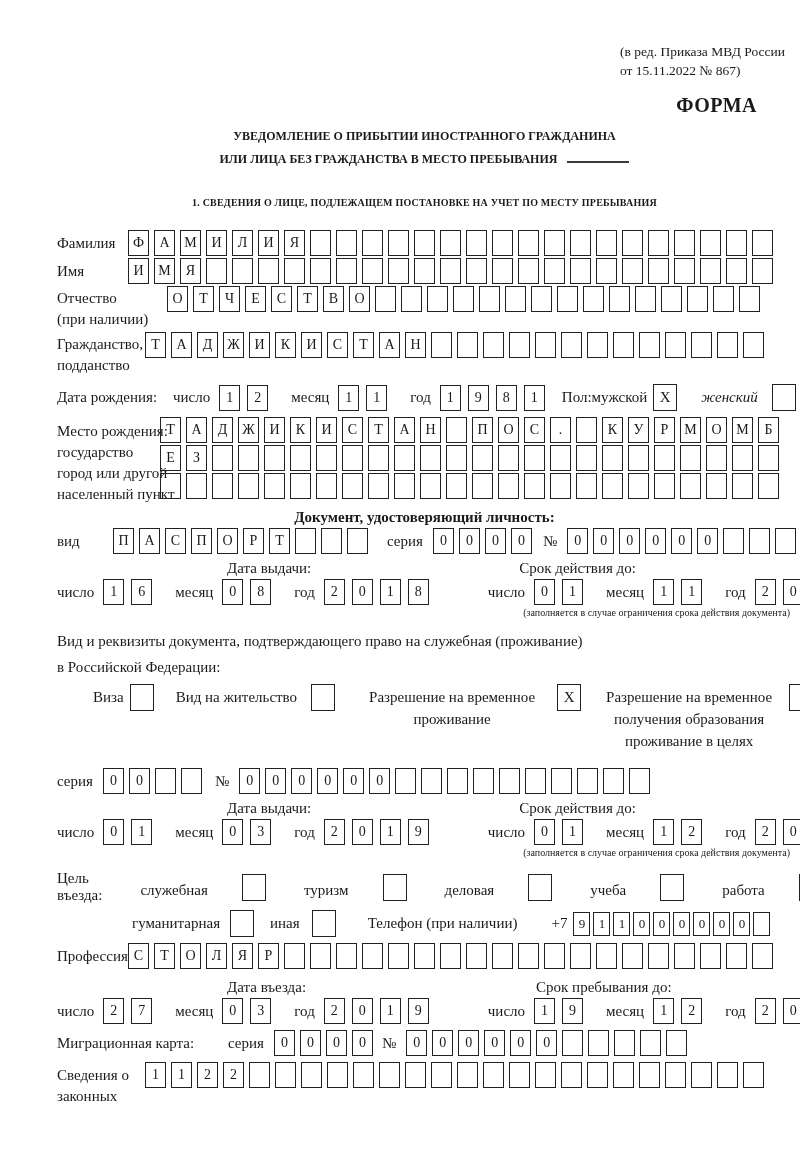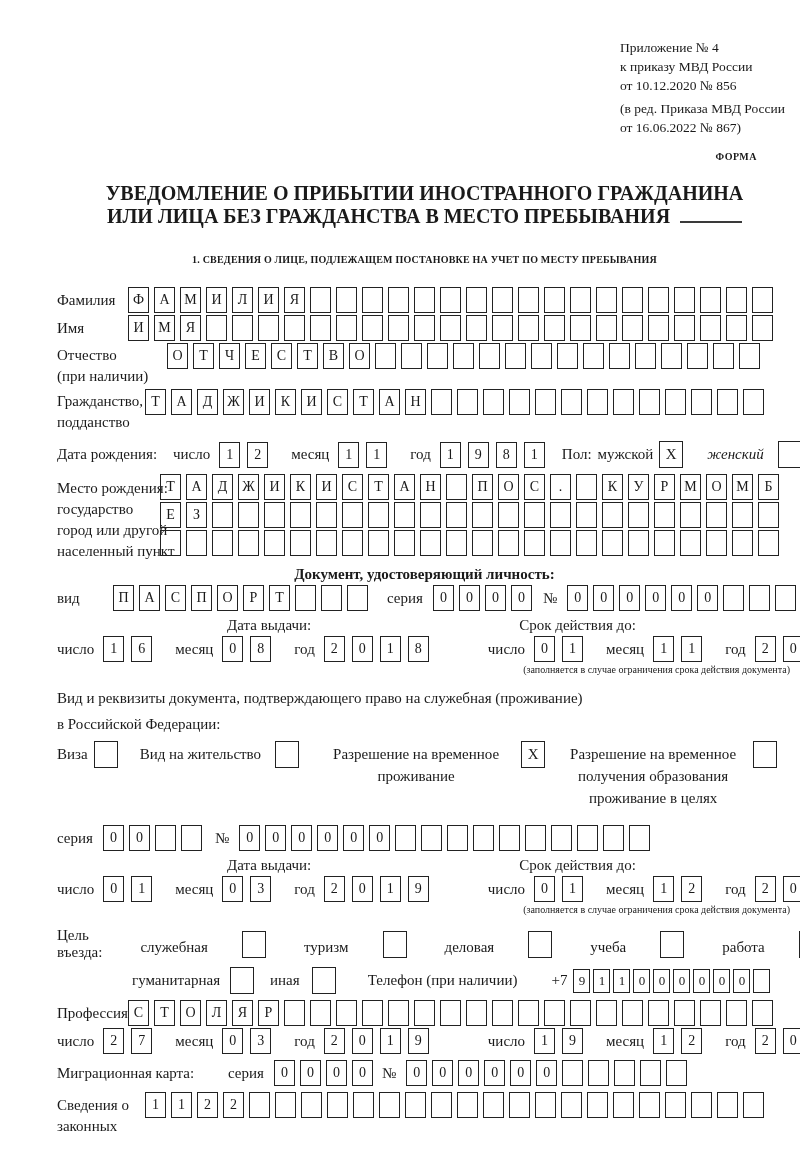--- a/index.html
+++ b/index.html
@@ -2,23 +2,23 @@
 <html lang="ru"><head>
 <meta charset="utf-8">
 <style>
   html,body{margin:0;padding:0;background:#ffffff;}
   body{width:800px;height:1163px;color:#1a1a1a;font-family:"Liberation Serif","DejaVu Serif",serif;font-size:15px;overflow:hidden;}
   .page{box-sizing:border-box;width:800px;height:1163px;padding:38px 8px 0 57px;position:relative;}
 
   
   .hdr{margin-left:563px;font-size:13.5px;line-height:19px;}
   .hdr .ed{margin-top:4px;}
-  .forma{margin-top:14px;text-align:right;padding-right:35px;font-weight:bold;font-size:10px;letter-spacing:.5px;}
-
-  .title{margin-top:20px;text-align:center;font-weight:bold;font-size:20px;line-height:23px;}
+  .forma{margin-top:14px;text-align:right;padding-right:35px;font-weight:bold;font-size:20px;letter-spacing:.5px;}
+
+  .title{margin-top:8px;text-align:center;font-weight:bold;font-size:12px;line-height:23px;}
   .blank-underline{display:inline-block;width:62px;border-bottom:2px solid #3a3a3a;height:12px;margin-left:10px;}
 
   .sec1{margin-top:26px;text-align:center;font-weight:bold;font-size:10px;letter-spacing:.2px;}
 
   
   .frow{display:flex;align-items:flex-start;margin-top:2px;}
   .vcenter{align-items:center;}
   .flabel{flex:none;padding-top:5px;}
   .lh21{line-height:21px;padding-top:2px;}
   .nowrap{white-space:nowrap;}
@@ -36,40 +36,35 @@
   .dategroup .dlabel:first-child{margin-left:0;}
   .dategroup .cell{margin-right:7px;}
 
   .sublabels{margin-top:6px;}
   .note{font-size:10px;margin-top:2px;}
   .right{text-align:right;padding-right:2px;}
 
   .opt{display:flex;align-items:flex-start;flex:none;}
   .olabel{padding-top:5px;}
   .olabel.center{text-align:center;line-height:22px;padding-top:2px;}
-  .opts{margin-top:4px;}
+  .opts{margin-top:4px;margin-left:36px;}
 
   .plabel{margin:6px 6px 0 10px;}
   .intro{margin-top:10px;line-height:26px;font-size:15px;}
   b.ctr{display:block;text-align:center;}
 </style>
 </head>
 <body>
 
 <div class="page">
 
   <div class="hdr">
-    <div>
-        <div>Приложение № 4</div>
-        <div>к приказу МВД России</div>
-        <div>от 10.12.2020 № 856</div>
-      </div>
     <div class="ed">
         <div>(в ред. Приказа МВД России</div>
-        <div>от 16.06.2022 № 867)</div>
+        <div>от 15.11.2022 № 867)</div>
       </div>
   </div>
   <div class="forma">ФОРМА</div>
 
   <div class="title">
     <div>УВЕДОМЛЕНИЕ О ПРИБЫТИИ ИНОСТРАННОГО ГРАЖДАНИНА</div>
     <div><span>ИЛИ ЛИЦА БЕЗ ГРАЖДАНСТВА В МЕСТО ПРЕБЫВАНИЯ</span><span class="blank-underline"></span></div>
   </div>
 
   <div class="sec1">1. СВЕДЕНИЯ О ЛИЦЕ, ПОДЛЕЖАЩЕМ ПОСТАНОВКЕ НА УЧЕТ ПО МЕСТУ ПРЕБЫВАНИЯ</div>
@@ -210,21 +205,21 @@
         <span class="dlabel">месяц</span>
         <span class="cell">1</span>
         <span class="cell">1</span>
         <span class="dlabel">год</span>
         <span class="cell">1</span>
         <span class="cell">9</span>
         <span class="cell">8</span>
         <span class="cell">1</span>
       </span>
     <span style="margin-left:10px;">Пол:</span>
-    <span style="margin-left:6px;">мужской</span>
+    <span style="">мужской</span>
     <span class="cb" style="margin-left:6px;">X</span>
     <span style="margin-left:24px;font-style:italic;">женский</span>
     <span class="cb" style="margin-left:14px;"></span>
   </div>
 
   <div class="frow" style="margin-top:6px;">
     <span class="flabel lh21 nowrap" style="width:103px;padding-top:4px;">
         <div>Место рождения:</div>
         <div>государство</div>
         <div>город или другой</div>
@@ -530,20 +525,24 @@
         <span class="cell"></span>
         <span class="cell"></span>
         <span class="cell"></span>
         <span class="cell"></span>
         <span class="cell"></span>
         <span class="cell"></span>
         <span class="cell"></span>
       </span>
   </div>
 
+  <div class="frow" style="margin-top:10px;">
+    <span style="margin-left:170px;">Дата въезда:</span>
+    <span style="margin-left:230px;">Срок пребывания до:</span>
+  </div>
   <div class="frow vcenter">
     <span class="dategroup">
         <span class="dlabel">число</span>
         <span class="cell">2</span>
         <span class="cell">7</span>
         <span class="dlabel">месяц</span>
         <span class="cell">0</span>
         <span class="cell">3</span>
         <span class="dlabel">год</span>
         <span class="cell">2</span>

